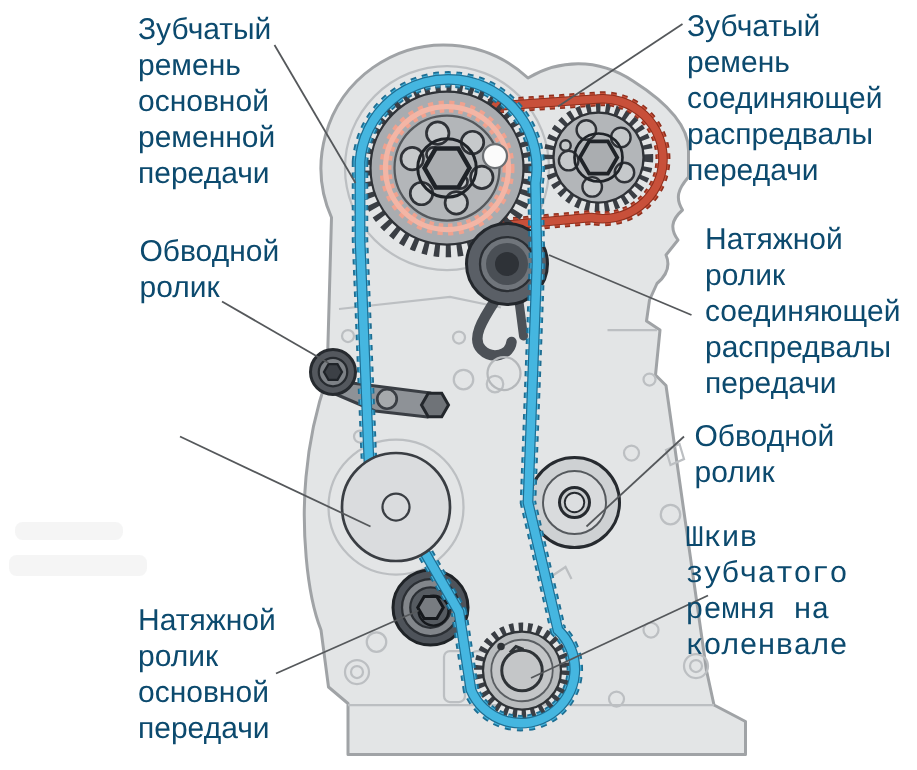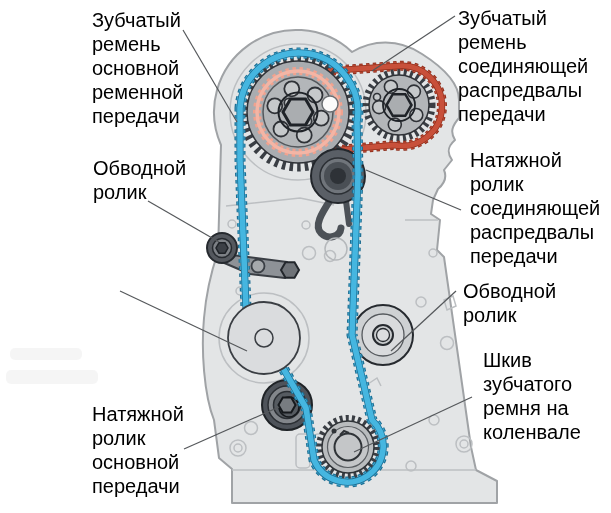--- a/index.html
+++ b/index.html
@@ -2,21 +2,21 @@
 <html><head>
 <meta charset="utf-8">
 <style>
   html,body{margin:0;padding:0;background:#fff;}
   .stage{
     position:relative;width:611px;height:513px;background:#ffffff;
     overflow:hidden;font-family:"Liberation Sans",sans-serif;
   }
   .stage svg{position:absolute;left:0;top:0;}
   .label{
-    position:absolute;font-size:20px;line-height:24px;color:#000000;
+    position:absolute;font-size:20px;line-height:24px;color:#0c4a6e;
     white-space:pre-line;
   }
   .belt use{fill:none;}
 </style>
 </head>
 <body>
 
 <div class="stage">
 
 <svg width="611" height="513" viewBox="0 0 611 513">
@@ -199,17 +199,17 @@
 ролик
 соединяющей
 распредвалы
 передачи</div>
   <div class="label" style="left:463px; top:279px;">Обводной
 ролик</div>
   <div class="label" style="left:92px;  top:402px;">Натяжной
 ролик
 основной
 передачи</div>
-  <div class="label" style="left:483px; top:348px;">Шкив
+  <div class="label" style="left:457px; top:348px;font-family:Liberation Mono, monospace;">Шкив
 зубчатого
 ремня на
 коленвале</div>
 </div>
 
 </body></html>

